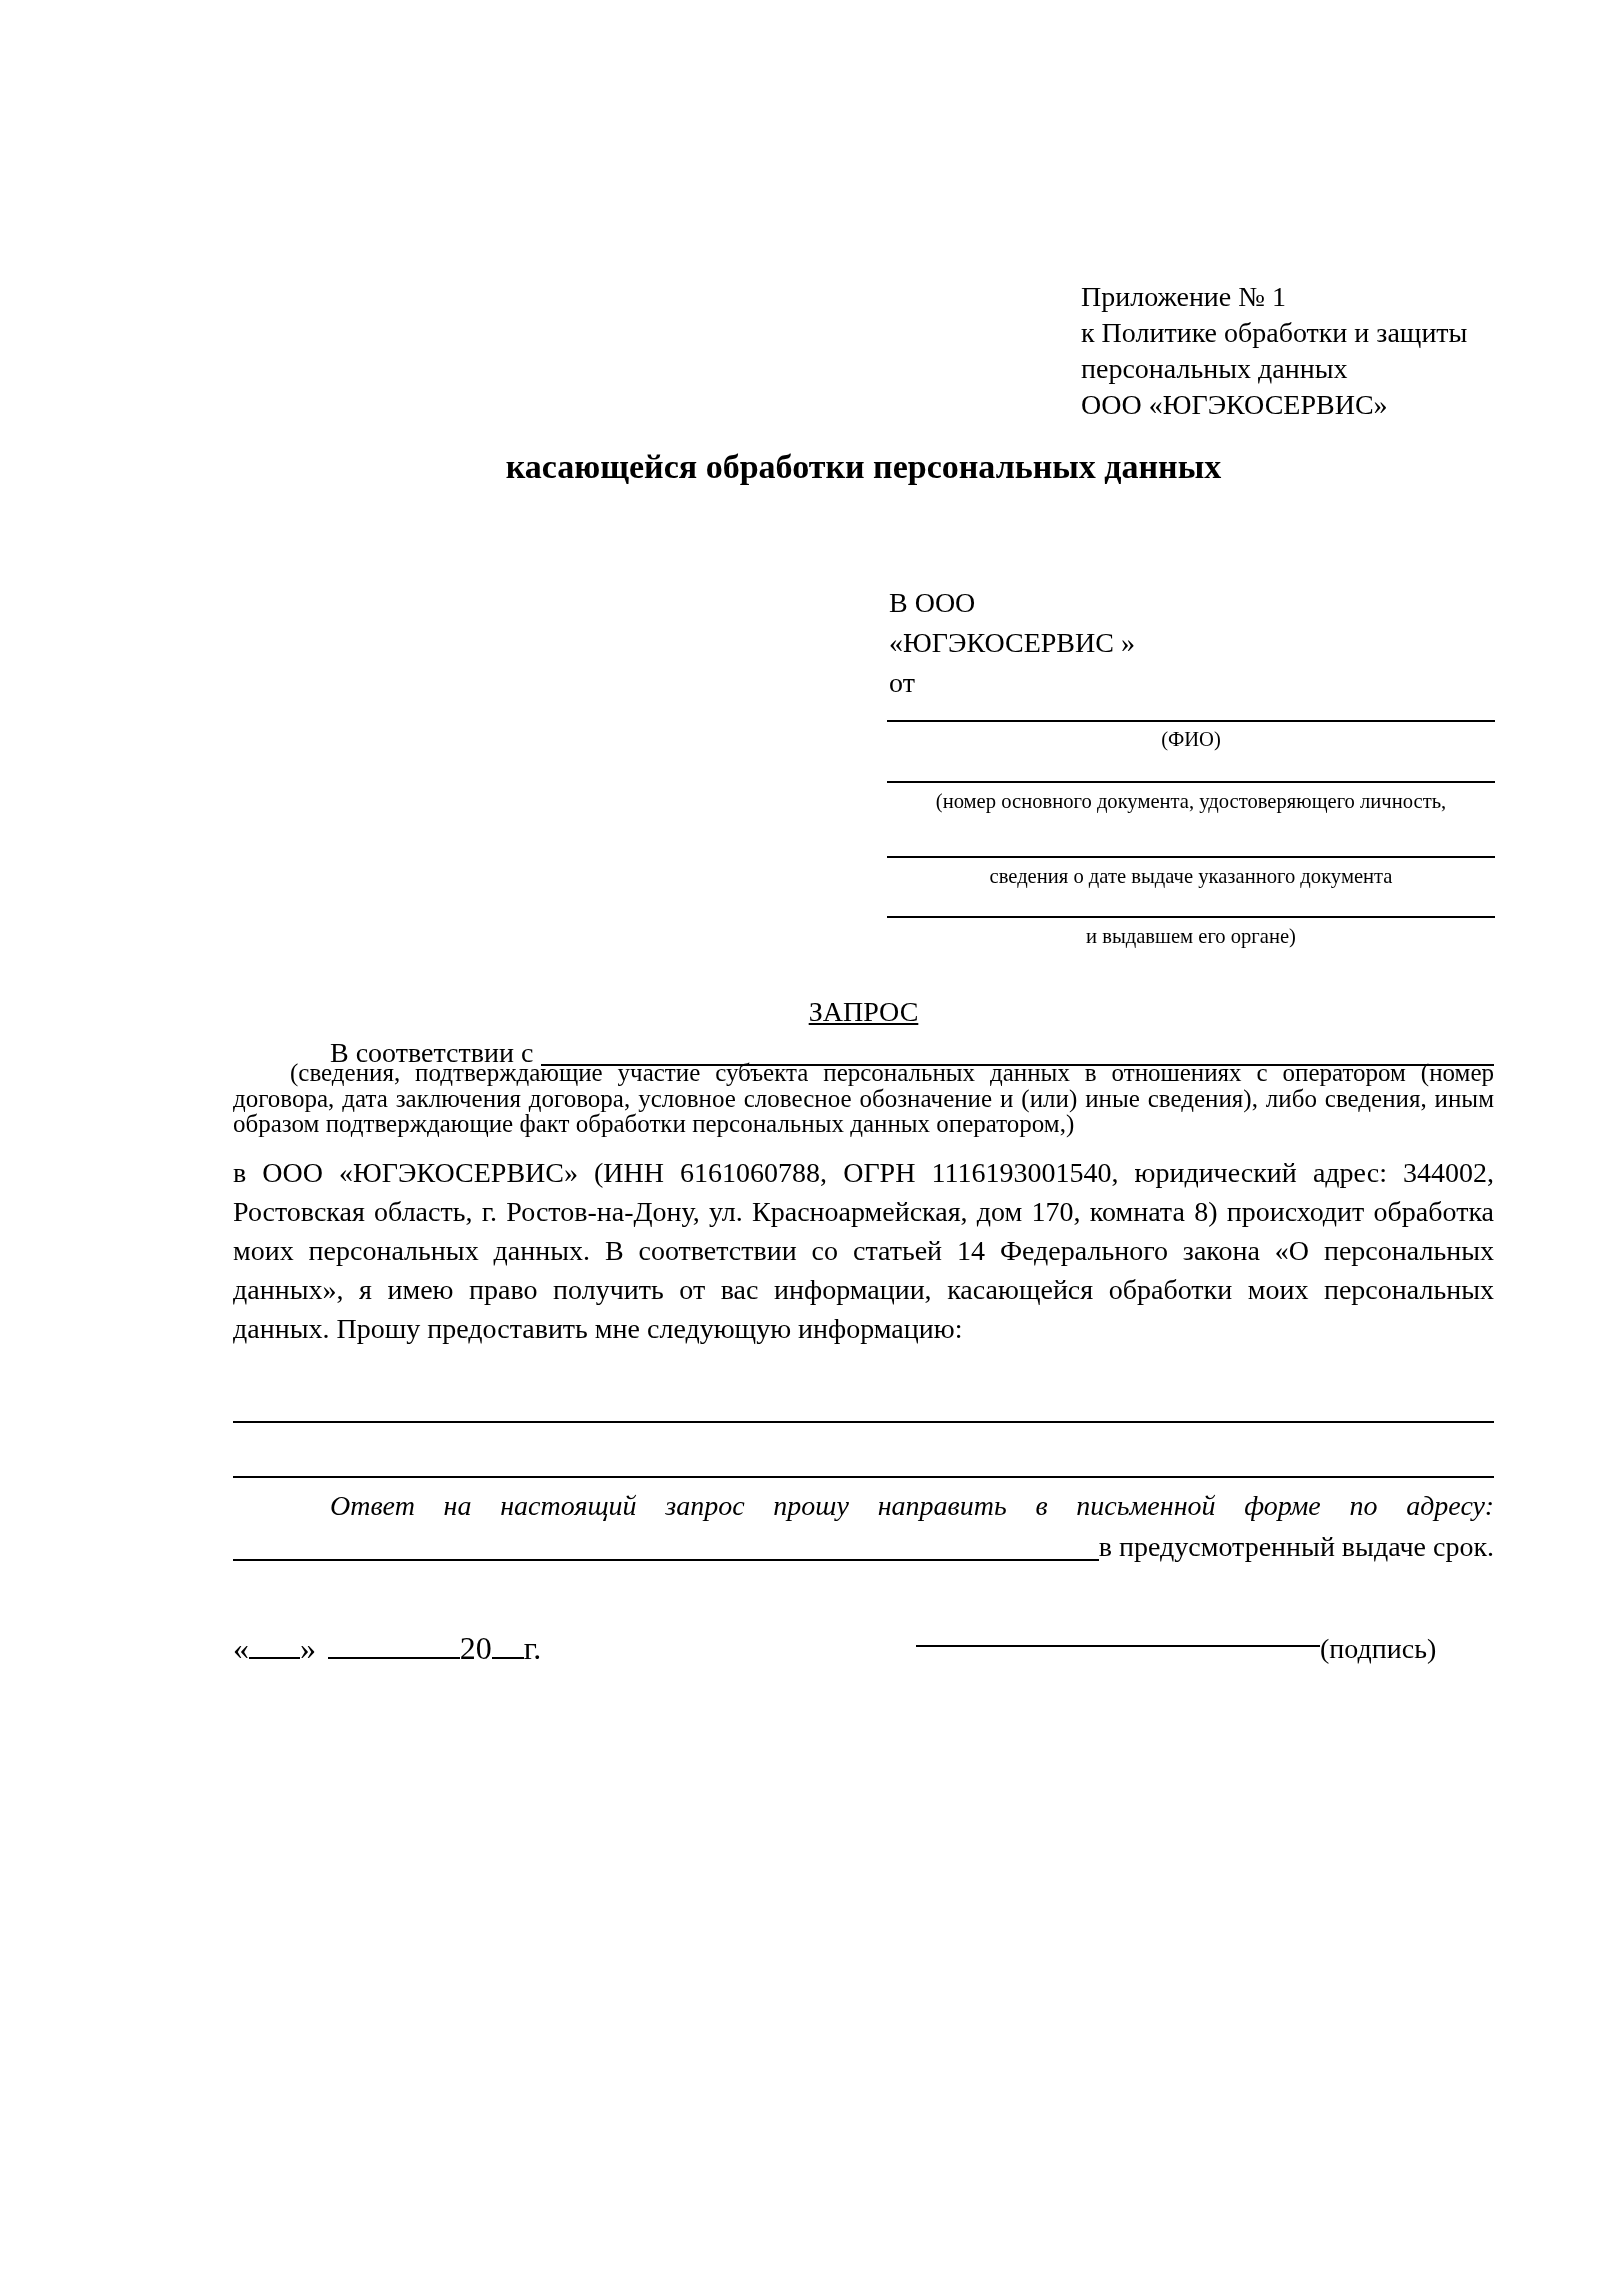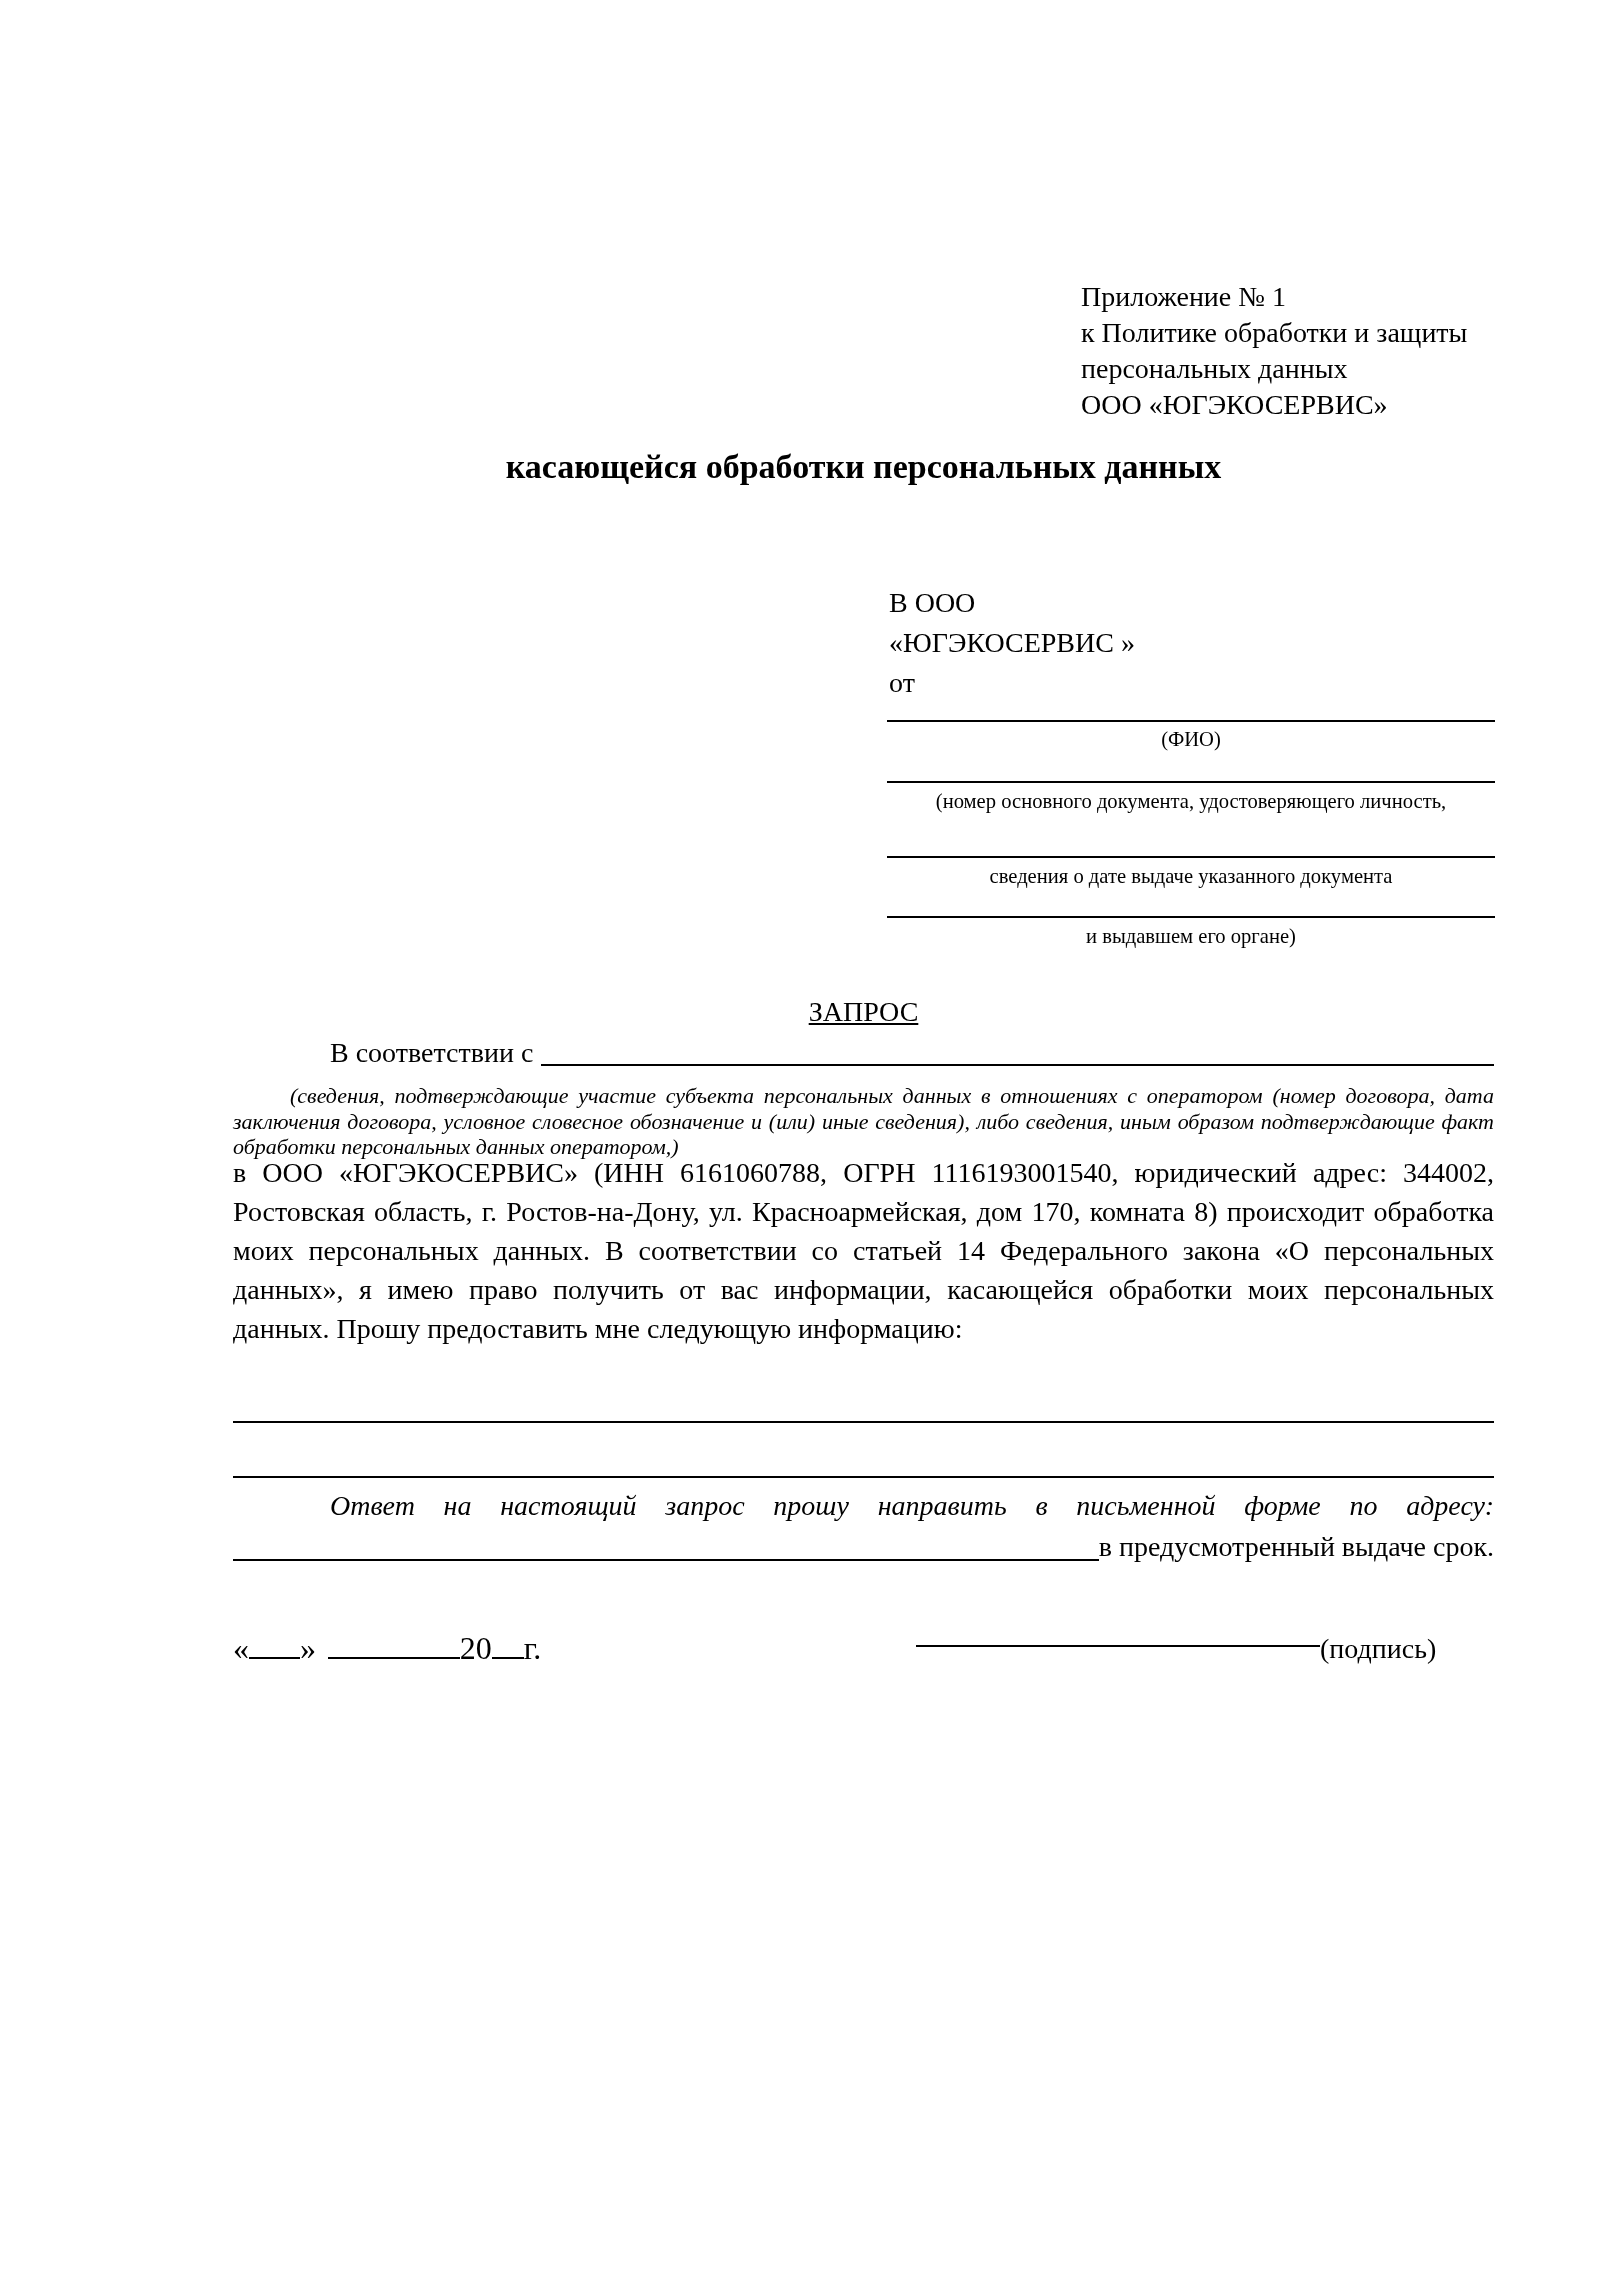--- a/index.html
+++ b/index.html
@@ -28,23 +28,23 @@
   
   .rule { left: 887px; width: 608px; border-top: 2px solid #000; height: 0; }
   .rule-caption { left: 887px; width: 608px; text-align: center; font-size: 20.6px; line-height: 24.5px; }
 
   
   .request-heading { left: 233px; top: 996px; width: 1261px; text-align: center; font-size: 28px; text-decoration: underline; }
   .intro-line { left: 233px; top: 1034px; width: 1261px; display: flex; align-items: flex-end; font-size: 28px; line-height: 37px; }
   .intro-line .label { padding-left: 97px; white-space: nowrap; }
   .fill { flex: 1 1 auto; border-bottom: 2px solid #000; margin-bottom: 4.9px; margin-left: 7.8px; }
   .intro-caption {
-    left: 233px; top: 1083px; width: 1261px;
-    font-size: 22px; line-height: 25.5px;
-    text-align: justify; text-align-last: left; text-indent: 57px; font-style: italic;
+    left: 233px; top: 1060px; width: 1261px;
+    font-size: 25px; line-height: 25.5px;
+    text-align: justify; text-align-last: left; text-indent: 57px;
   }
   .body-par {
     left: 233px; top: 1153px; width: 1261px;
     font-size: 28px; line-height: 39px;
     text-align: justify; text-align-last: left;
   }
 
   .blank-rule { left: 233px; width: 1261px; border-top: 2px solid #000; height: 0; }
 
   .answer-line1 {

